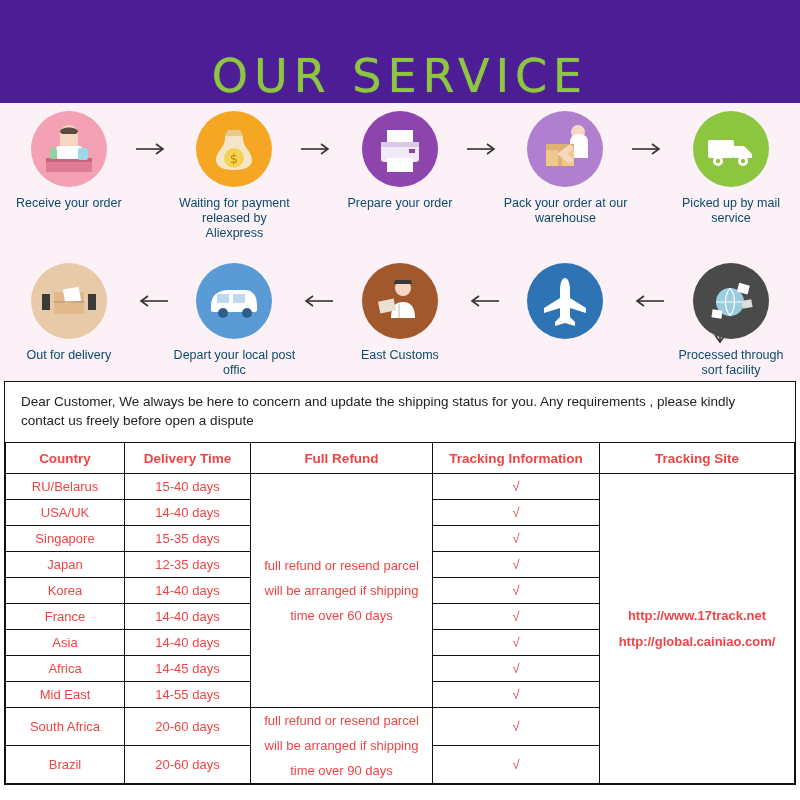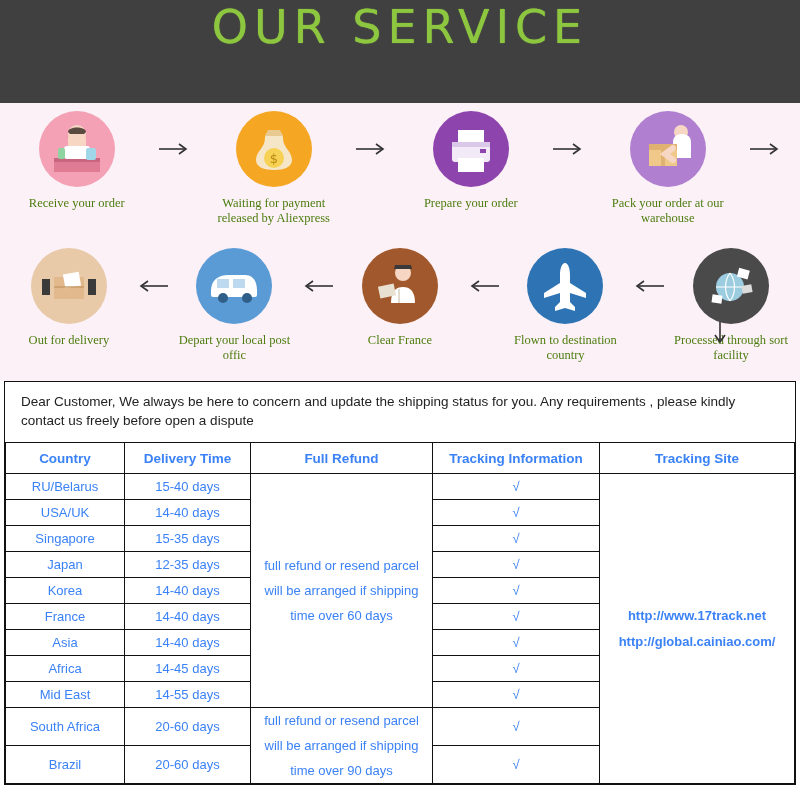--- a/index.html
+++ b/index.html
@@ -16,23 +16,23 @@
   .page {
     position: relative;
     width: 800px;
     height: 800px;
     background: #ffffff;
   }
 
   
   .header {
     height: 103px;
-    background: #404040;
+    background: #4c1d95;
     display: flex;
-    align-items: flex-start;
+    align-items: flex-end;
     justify-content: center;
   }
   .header-title {
     font-size: 46px;
     letter-spacing: 6px;
     color: #8dc63f;
     font-family: "DejaVu Sans", sans-serif;
     font-weight: normal;
     text-shadow: 0 0 1px #8dc63f;
   }
@@ -64,24 +64,23 @@
     border-radius: 50%;
     display: flex;
     align-items: center;
     justify-content: center;
     position: relative;
     overflow: hidden;
   }
   .step-label {
     margin-top: 9px;
     font-size: 12.5px;
-    color: #4d7c0f;
+    color: #0c4a6e;
     text-align: center;
     line-height: 15px;
-    font-family: Liberation Serif, serif;
   }
   .arrow {
     width: 38px;
     display: flex;
     align-items: center;
     justify-content: center;
     height: 76px;
     color: #444;
     font-size: 20px;
   }
@@ -128,21 +127,21 @@
   }
   table.shipping {
     width: 100%;
     border-collapse: collapse;
     table-layout: fixed;
   }
   table.shipping th,
   table.shipping td {
     border: 1px solid #111;
     font-size: 13px;
-    color: #3b82f6;
+    color: #ef4444;
     text-align: center;
     height: 25px;
     padding: 0 4px;
     background: #ffffff;
   }
   table.shipping th {
     font-weight: bold;
     font-size: 13.5px;
     height: 30px;
   }
@@ -254,20 +253,33 @@
         <div class="step-label">Pack your order at our warehouse</div>
       </div>
 
       <div class="arrow">
         <svg width="32" height="14" viewBox="0 0 32 14">
             <line x1="0" y1="7" x2="26" y2="7" stroke="#333" stroke-width="1.6"></line>
             <polyline points="20,2 27,7 20,12" fill="none" stroke="#333" stroke-width="1.6"></polyline>
           </svg>
       </div>
 
+      <div class="step">
+        <div class="circle c-green">
+          <svg width="62" height="62" viewBox="0 0 62 62">
+            <rect x="8" y="22" width="26" height="18" rx="2" fill="#ffffff"></rect>
+            <path d="M34 28h10l8 8v4H34z" fill="#ffffff"></path>
+            <circle cx="18" cy="43" r="5" fill="#ffffff"></circle>
+            <circle cx="18" cy="43" r="2.2" fill="#8cc63e"></circle>
+            <circle cx="43" cy="43" r="5" fill="#ffffff"></circle>
+            <circle cx="43" cy="43" r="2.2" fill="#8cc63e"></circle>
+          </svg>
+        </div>
+        <div class="step-label">Picked up by mail service</div>
+      </div>
     </div>
 
     <div class="down-arrow">
       <svg width="16" height="28" viewBox="0 0 16 28">
           <line x1="8" y1="0" x2="8" y2="22" stroke="#333" stroke-width="1.6"></line>
           <polyline points="3,16 8,23 13,16" fill="none" stroke="#333" stroke-width="1.6"></polyline>
         </svg>
     </div>
 
     <div class="steps-row" style="margin-top:22px;">
@@ -316,37 +328,36 @@
       <div class="step">
         <div class="circle c-brown">
           <svg width="62" height="62" viewBox="0 0 62 62">
             <circle cx="34" cy="18" r="8" fill="#f7d7c4"></circle>
             <path d="M25 14h18l-1-4H26z" fill="#3a3a3a"></path>
             <path d="M22 48c0-12 5-16 12-16s12 4 12 16z" fill="#ffffff"></path>
             <rect x="10" y="30" width="16" height="12" fill="#e8e0d0" transform="rotate(-12 18 36)"></rect>
             <line x1="30" y1="34" x2="30" y2="48" stroke="#d8d0c0" stroke-width="1.5"></line>
           </svg>
         </div>
-        <div class="step-label">Clear  France</div>
+        <div class="step-label">East  Customs</div>
       </div>
 
       <div class="arrow">
         <svg width="32" height="14" viewBox="0 0 32 14">
             <line x1="6" y1="7" x2="32" y2="7" stroke="#333" stroke-width="1.6"></line>
             <polyline points="12,2 5,7 12,12" fill="none" stroke="#333" stroke-width="1.6"></polyline>
           </svg>
       </div>
 
       <div class="step">
         <div class="circle c-dblue">
           <svg width="62" height="62" viewBox="0 0 62 62">
             <path d="M31 8c3 0 5 5 5 12v8l16 10v5l-16-5v9l5 5v4l-10-3-10 3v-4l5-5v-9l-16 5v-5l16-10v-8c0-7 2-12 5-12z" fill="#ffffff"></path>
           </svg>
         </div>
-        <div class="step-label">Flown to destination country</div>
       </div>
 
       <div class="arrow">
         <svg width="32" height="14" viewBox="0 0 32 14">
             <line x1="6" y1="7" x2="32" y2="7" stroke="#333" stroke-width="1.6"></line>
             <polyline points="12,2 5,7 12,12" fill="none" stroke="#333" stroke-width="1.6"></polyline>
           </svg>
       </div>
 
       <div class="step">

